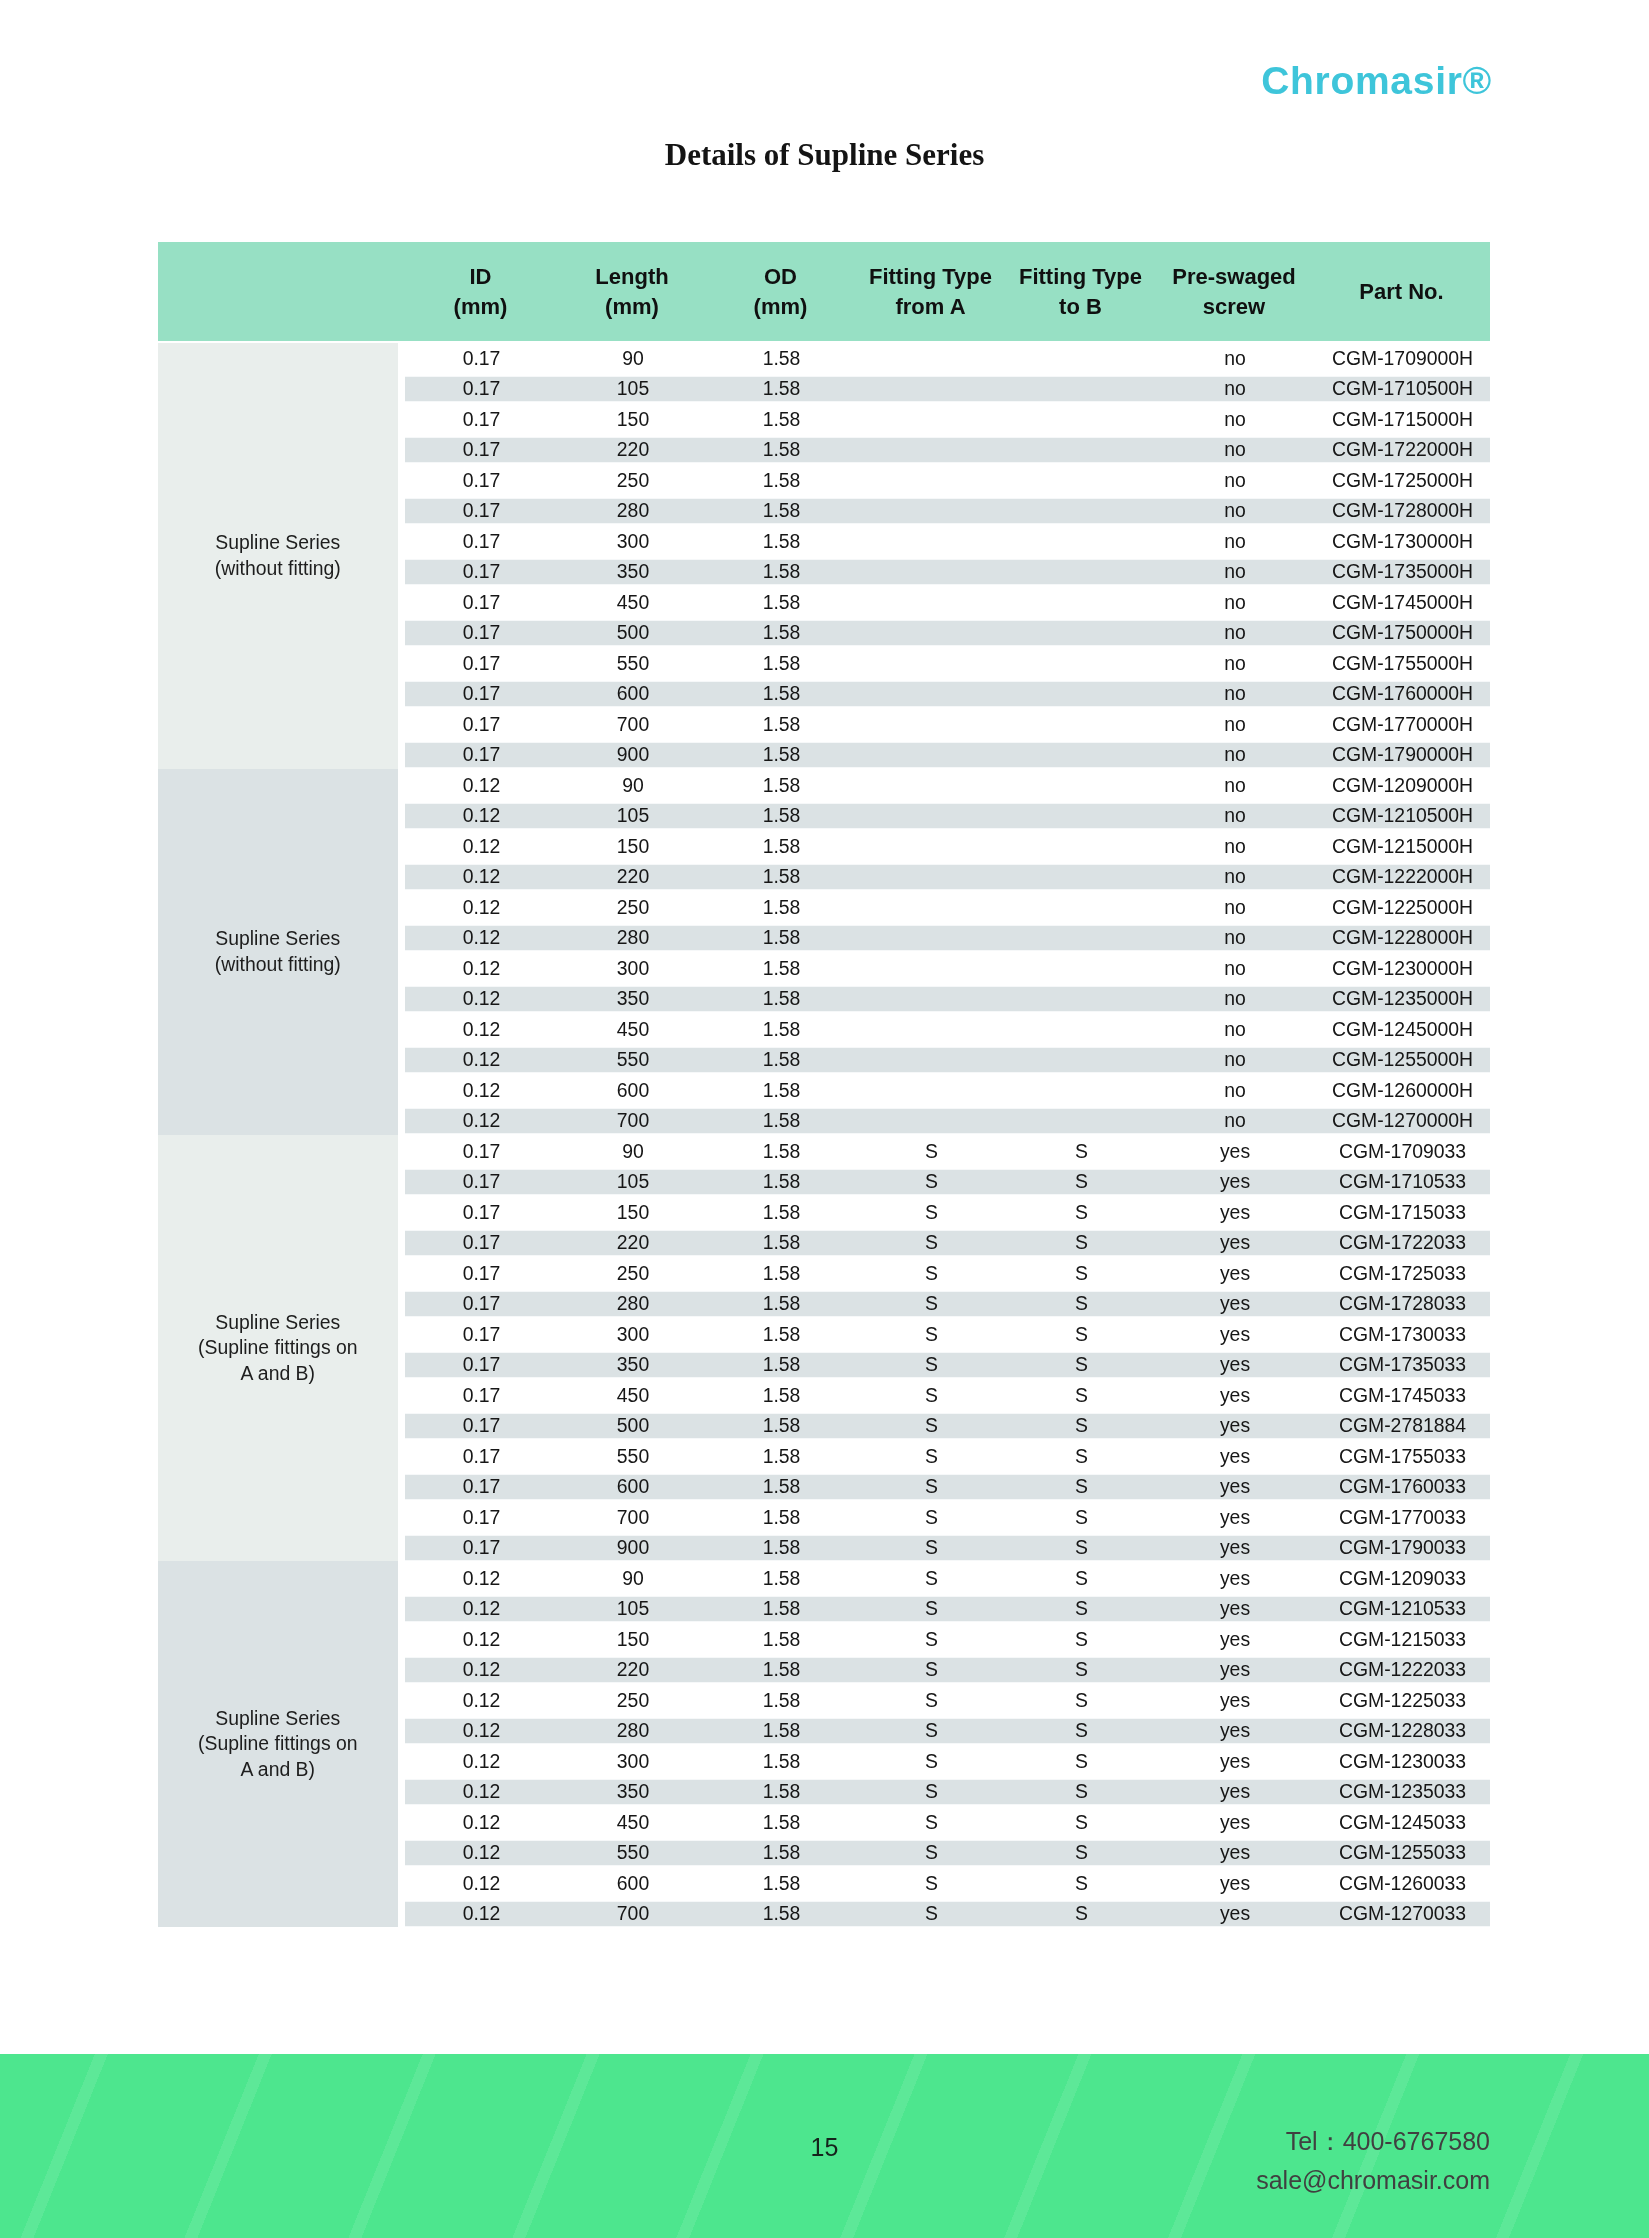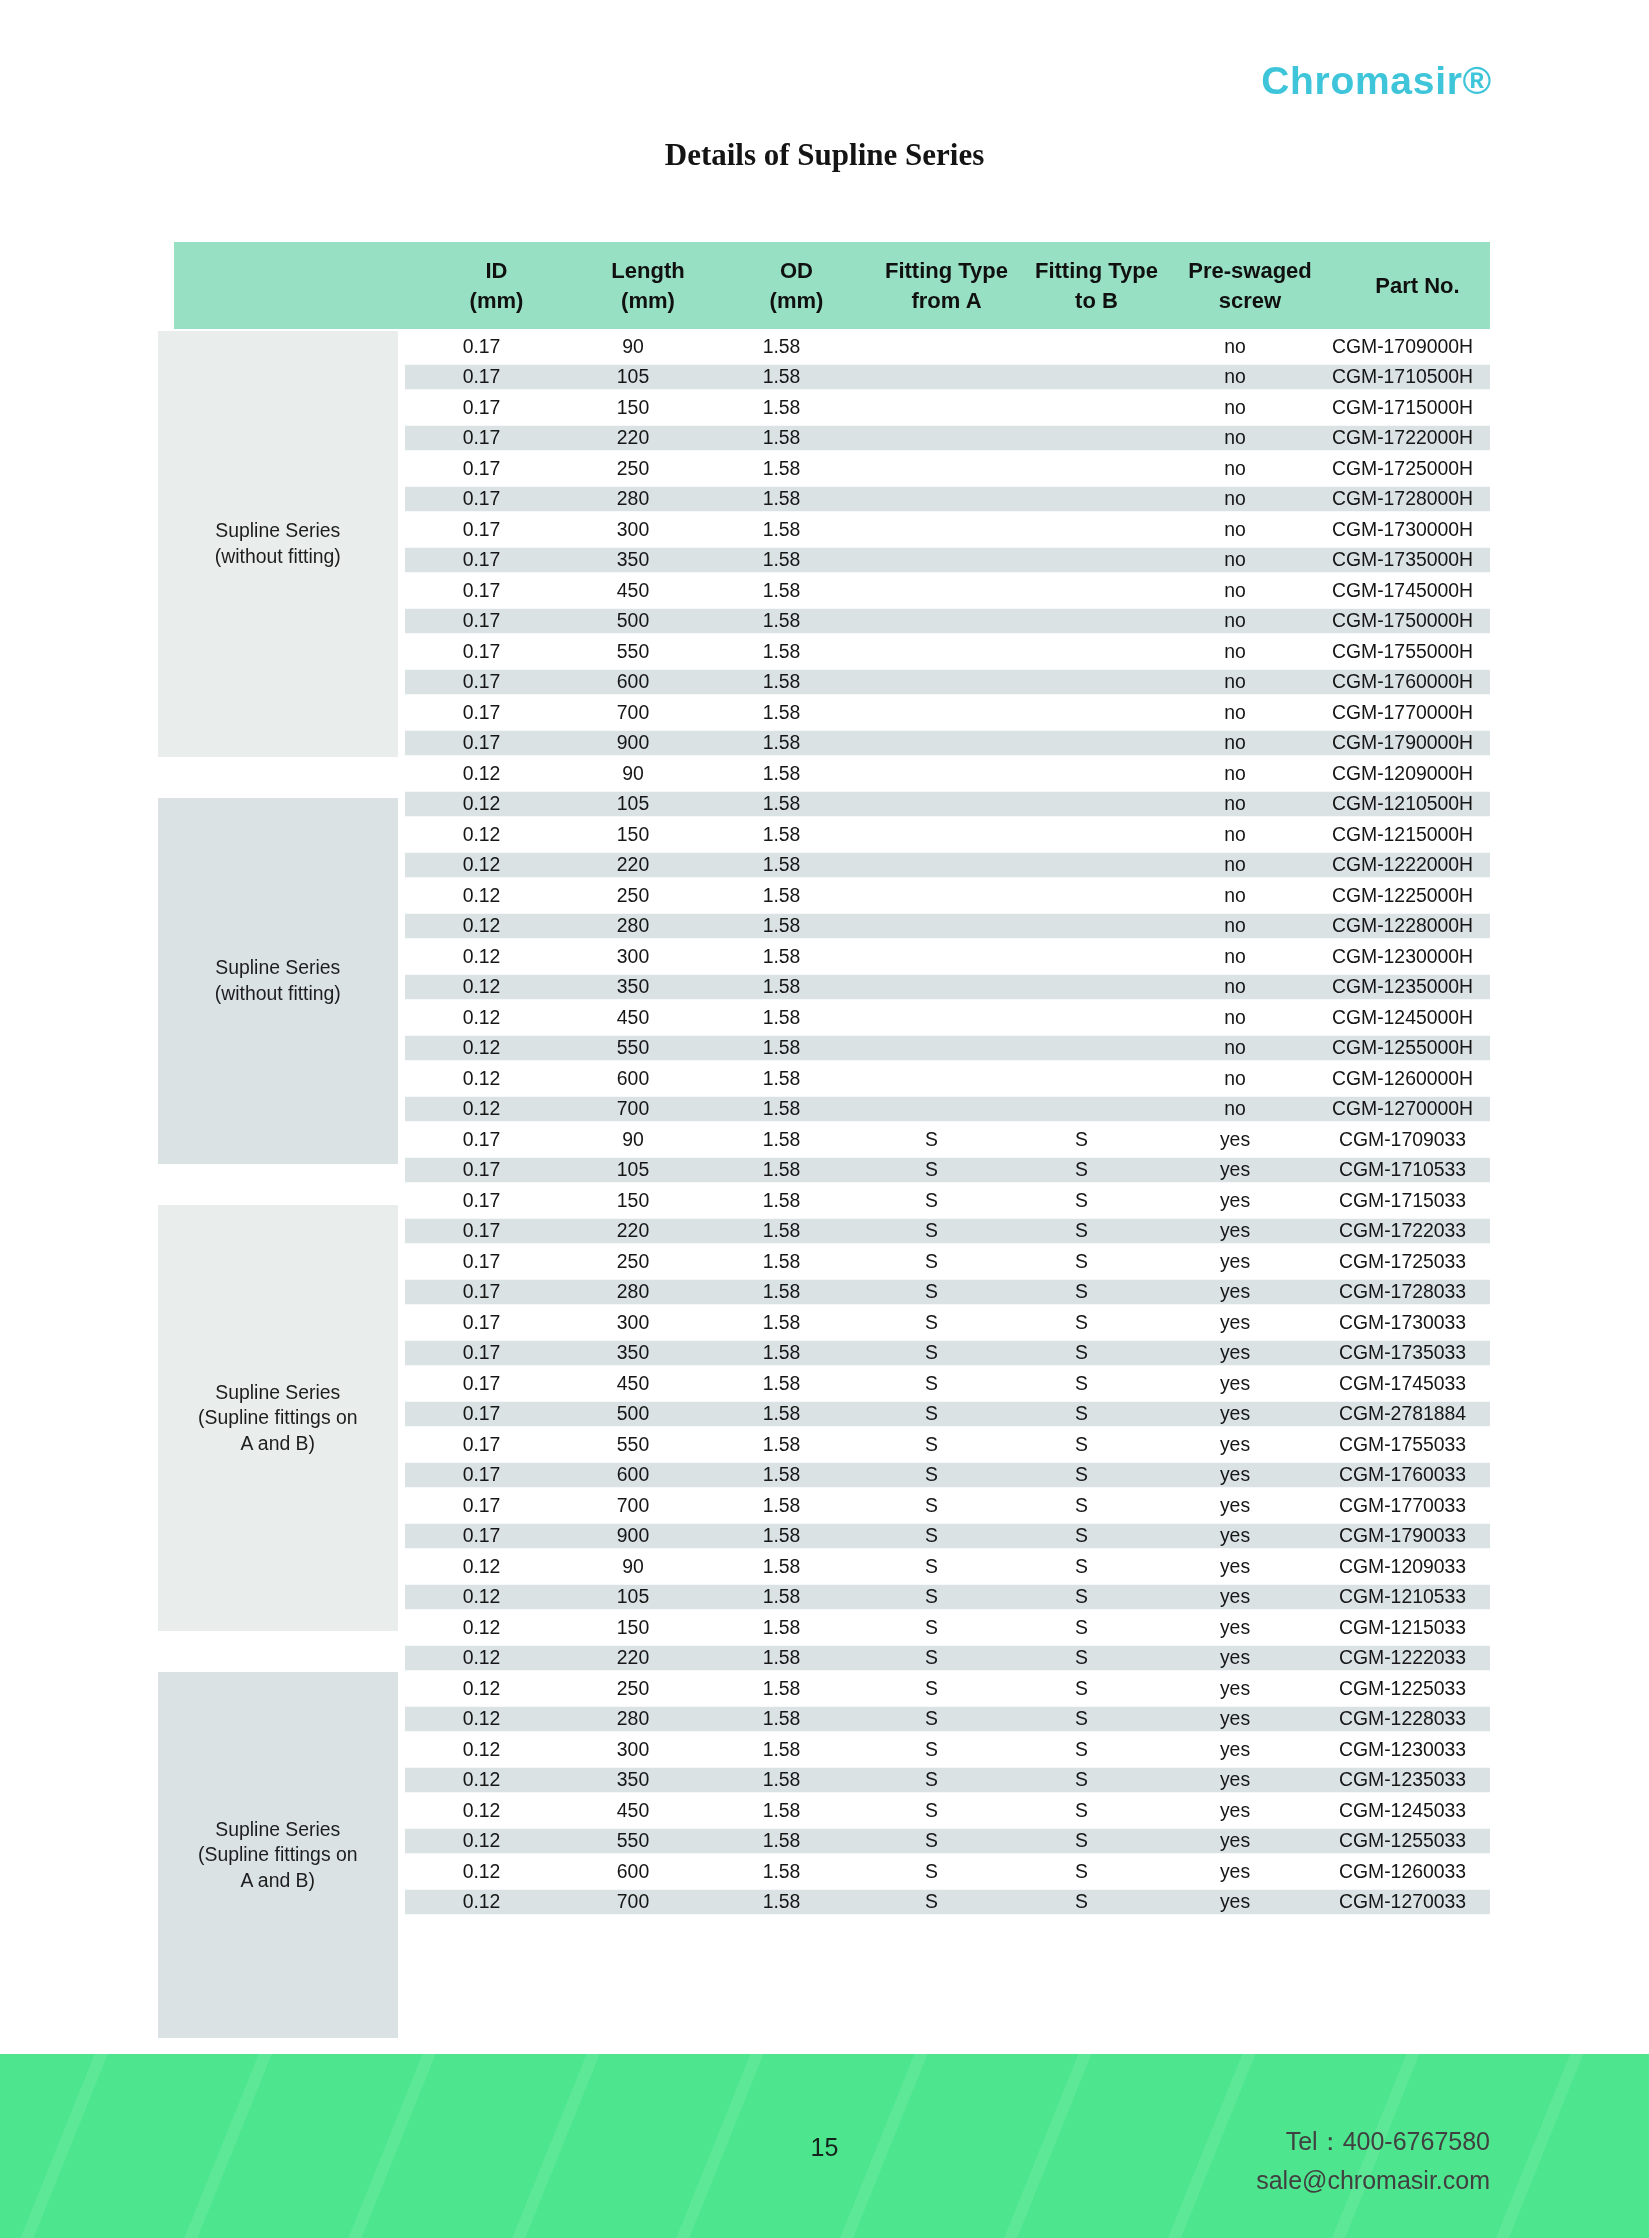--- a/index.html
+++ b/index.html
@@ -12,26 +12,26 @@
     position:absolute; top:59px; right:157px;
     font-size:39px; font-weight:bold; color:#3ec5da; letter-spacing:0.7px;
   }
   .title {
     position:absolute; top:137px; left:0; width:100%;
     text-align:center; font-size:31px; font-weight:bold; color:#141414;font-family:Liberation Serif, serif;
   }
   .catalog-table { position:absolute; left:158px; top:242px; width:1332px; }
   .t-header {
     display:grid; grid-template-columns:246px 153px 150px 147px 153px 147px 160px 175px;
-    height:87px; background:#97e0c4; margin-bottom:2px;margin-left:16px;
+    height:99px; background:#97e0c4; margin-bottom:2px;
   }
   .h-cell { display:flex; flex-direction:column; justify-content:center; align-items:center;
     font-weight:bold; font-size:22px; line-height:1.32; color:#101010; text-align:center; }
   .t-body { display:flex; }
-  .t-left { width:258px; display:flex; flex-direction:column;gap:41px; }
+  .t-left { width:258px; display:flex; flex-direction:column; }
   .t-gutter { width:8px; background:#ffffff; }
   .t-right { flex:1; display:flex; flex-direction:column; }
   .label-block {
     display:flex; flex-direction:column; justify-content:center; align-items:center;
     text-align:center; font-size:19.4px; line-height:1.32; color:#1d1d1d;
   }
   .label-block.light { background:#e9eeec; }
   .label-block.dark  { background:#dbe2e4; }
   .t-row {
     height:30.5px;

